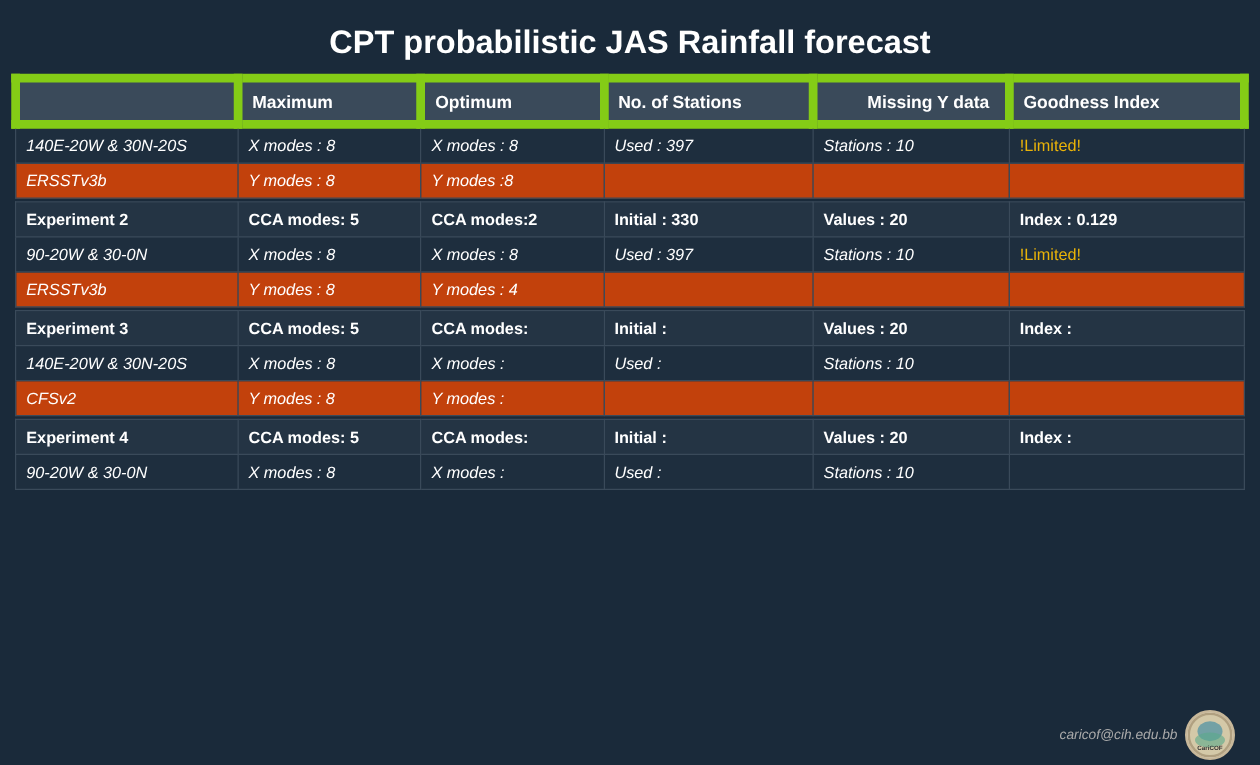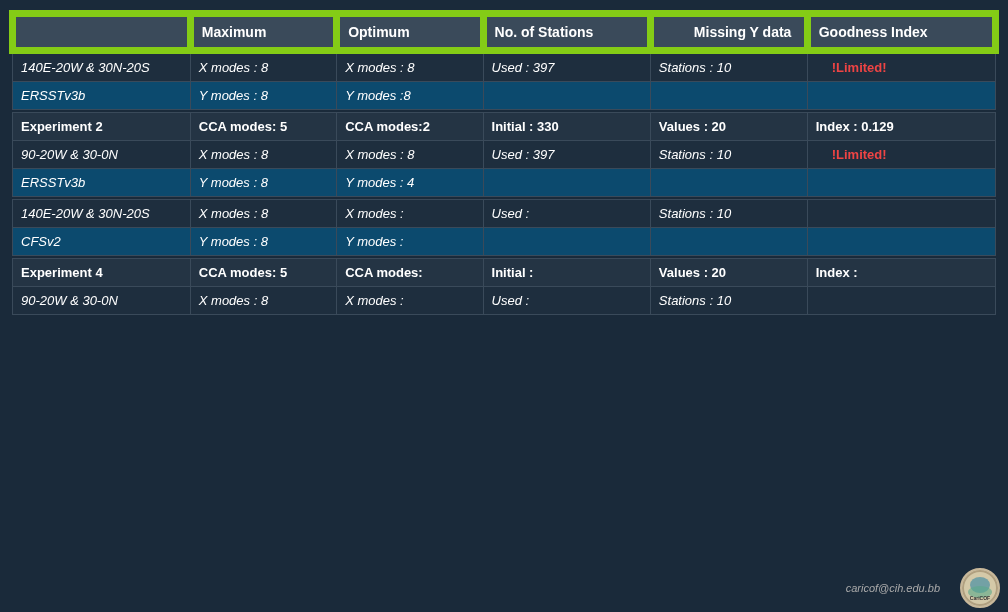--- a/index.html
+++ b/index.html
@@ -53,48 +53,47 @@
     .row-experiment td {
       font-weight: bold;
       background: #243444;
     }
     .row-region td {
       font-style: italic;
       background: #1e2e3e;
     }
     .row-dataset td {
       font-style: italic;
-      background: #0c4a6e;
+      background: #c2410c;
     }
     .row-separator td {
       padding: 0;
       height: 3px;
       background: #1a2a3a;
       border: none;
     }
     .limited {
-      font-weight: bold;
+      font-weight: normal;
       font-style: normal;
-      color: #ef4444;
-      margin-left: 16px;
+      color: #eab308;
     }
     .col-label { width: 170px; }
     .col-max { width: 140px; }
     .col-opt { width: 140px; }
     .col-stations { width: 160px; }
     .col-missing { width: 150px; padding-left: 40px; }
     .col-goodness { width: 180px; }
 
     .footer-logo {
       position: absolute;
       bottom: 4px;
-      right: 8px;
+      right: 20px;
       display: flex;
       align-items: center;
-      gap: 20px;
+      gap: 6px;
     }
     .footer-email {
       color: #aaaaaa;
       font-size: 11px;
       font-style: italic;
     }
     .logo-circle {
       width: 40px;
       height: 40px;
       border-radius: 50%;
@@ -107,20 +106,21 @@
       color: #333;
       text-align: center;
       font-weight: bold;
       line-height: 1.1;
     }
   </style>
 </head>
 <body>
 
 <div class="main-container">
+  <div class="page-title">CPT probabilistic JAS Rainfall forecast</div>
 
   <table>
     <thead>
       <tr>
         <th class="col-label"></th>
         <th class="col-max">Maximum</th>
         <th class="col-opt">Optimum</th>
         <th class="col-stations">No. of Stations</th>
         <th class="col-missing">Missing Y data</th>
         <th class="col-goodness">Goodness Index</th>
@@ -166,20 +166,28 @@
           <td>ERSSTv3b</td>
           <td>Y modes : 8</td>
           <td>Y modes : 4</td>
           <td></td>
           <td></td>
           <td></td>
         </tr>
         <tr class="row-separator">
           <td colspan="6"></td>
         </tr>
+        <tr class="row-experiment">
+          <td>Experiment 3</td>
+          <td>CCA modes: 5</td>
+          <td>CCA modes:</td>
+          <td>Initial :</td>
+          <td>Values : 20</td>
+          <td>Index :</td>
+        </tr>
         <tr class="row-region">
           <td>140E-20W &amp; 30N-20S</td>
           <td>X modes : 8</td>
           <td>X modes :</td>
           <td>Used :</td>
           <td>Stations : 10</td>
           <td></td>
         </tr>
         <tr class="row-dataset">
           <td>CFSv2</td>

